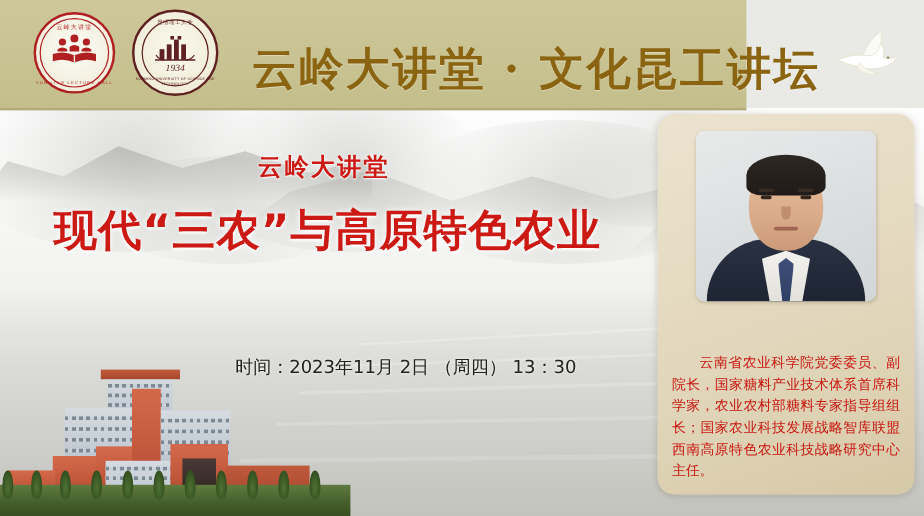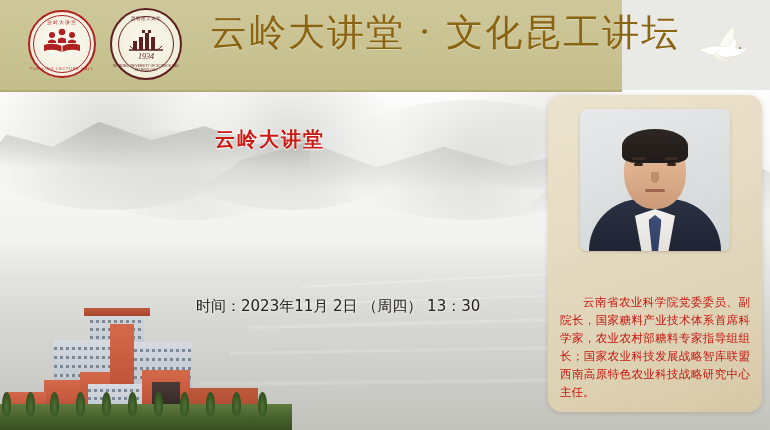--- a/index.html
+++ b/index.html
@@ -101,27 +101,27 @@
     bottom: 17px;
     text-align: center;
     color: #5e2020;
     font-size: 8px;
     font-style: italic;
     font-family: "Liberation Serif", serif;
   }
 
   .header-title {
     position: absolute;
-    left: 210px; top: 4px;
+    left: 210px; top: 28px;
     width: 450px;
     height: 58px;
     line-height: 58px;
     text-align: center;
     font-family: "DejaVu Serif", "Liberation Serif", serif;
-    font-weight: normal;
+    font-weight: bold;
     font-size: 37px;
     letter-spacing: 2px;
     color: #8a6410;
     text-shadow: 0 1px 0 rgba(255,255,255,0.35);
     white-space: nowrap;
   }
   .dove {
     position: absolute;
     left: 692px; top: 20px;
     width: 62px; height: 48px;
@@ -490,20 +490,21 @@
       <div class="tree" style="left:136px;"></div>
       <div class="tree" style="left:162px;"></div>
       <div class="tree" style="left:188px;"></div>
       <div class="tree" style="left:214px;"></div>
       <div class="tree" style="left:240px;"></div>
       <div class="tree" style="left:266px;"></div>
     </div>
   </div>
 
   <div class="lecture-no">云岭大讲堂</div>
+  <div class="talk-title">现代“三农”与高原特色农业</div>
 
   <div class="details">
     <div class="detail-line">时间：2023年11月 2日 （周四）  13：30</div>
   </div>
 
   <div class="speaker-card">
 
     <div class="portrait-frame">
       <div class="p-shoulders"></div>
       <div class="p-shirt"></div>

